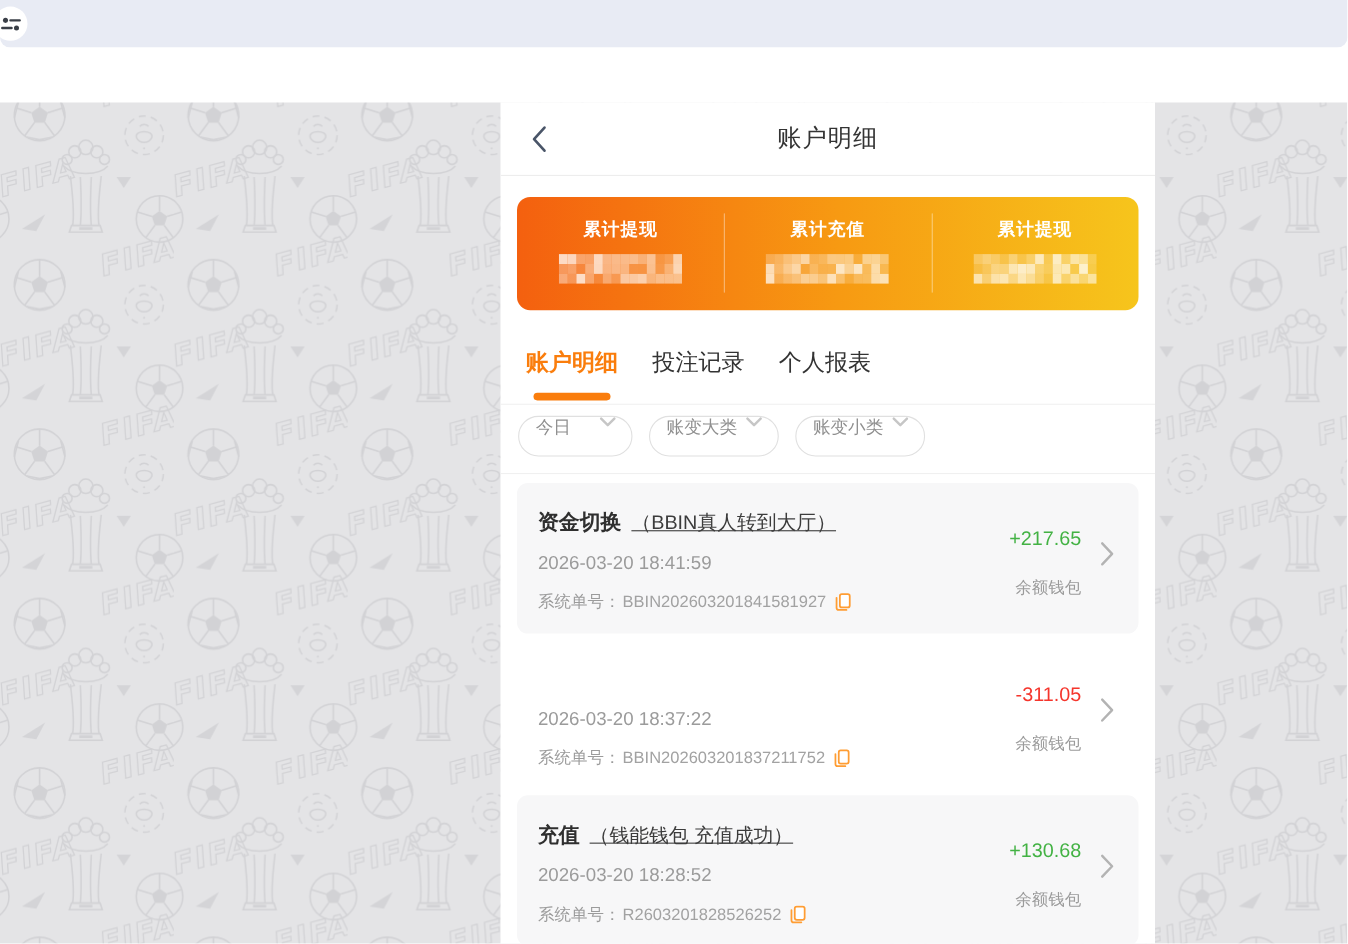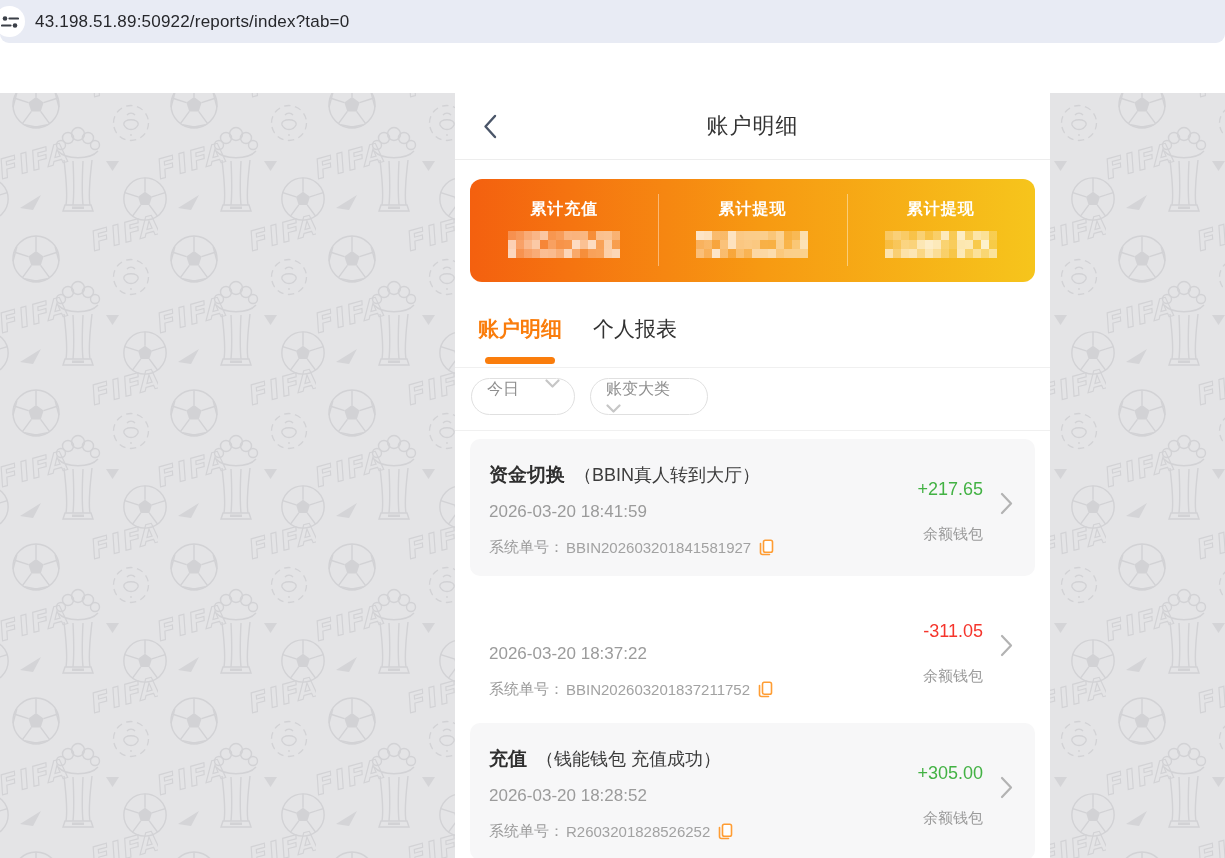--- a/index.html
+++ b/index.html
@@ -73,28 +73,28 @@
   .filters {
     display:flex; gap:15px; padding:10px 16px 15px 16px;
     border-bottom:1px solid #f0f0f0;
   }
   .pill {
     height:37px; border:1px solid #e0e0e0; border-radius:19px;
     display:flex; align-items:flex-start; justify-content:space-between;
     padding:0 14px 0 15px; color:#8f8f8f; font-size:16px; cursor:pointer;
     background:#fff;
   }
-  .pill.w1 { width:104px; } .pill.w2 { width:118px;flex-direction:column; } .pill.w3 { width:118px; }
+  .pill.w1 { width:104px; } .pill.w2 { width:118px; } .pill.w3 { width:118px; }
   
   .tx-list { padding:8px 15px 0 15px; }
   .tx-row { position:relative; height:137px; margin-bottom:5px; border-radius:10px; cursor:pointer; }
   .tx-row.shaded { background:#f7f7f8; }
   .tx-main { position:absolute; left:19px; top:23px; white-space:nowrap; }
   .tx-type { font-size:19px; font-weight:bold; color:#2f2f2f; }
-  .tx-detail { font-size:18px; color:#3c3c3c; margin-left:9px; }
+  .tx-detail { font-size:18px; color:#3c3c3c; margin-left:9px;text-decoration:underline; }
   .tx-date { position:absolute; left:19px; top:63px; font-size:17px; color:#9b9b9b; }
   .tx-order { position:absolute; left:19px; top:99px; font-size:15px; color:#9b9b9b; display:flex; align-items:center; }
   .tx-order-no { margin-left:2px; color:#a2a2a2; }
   .copy-btn { margin-left:8px; display:flex; align-items:center; cursor:pointer; }
   .tx-amount { position:absolute; right:52px; top:40px; font-size:18px; text-align:right; }
   .tx-wallet { position:absolute; right:52px; top:86px; font-size:15px; color:#9b9b9b; }
   .tx-chevron { position:absolute; right:22px; top:53px; }
 </style>
 </head>
 <body>
@@ -165,35 +165,81 @@
 
 <div class="url-bar">
   <div class="tune-badge">
     <svg width="18" height="14" viewBox="0 0 18 14">
       <circle cx="4" cy="3.5" r="2.3" fill="#3a3f47"></circle>
       <line x1="8.5" y1="3.5" x2="17" y2="3.5" stroke="#3a3f47" stroke-width="2.2" stroke-linecap="round"></line>
       <line x1="1" y1="10.5" x2="9.5" y2="10.5" stroke="#3a3f47" stroke-width="2.2" stroke-linecap="round"></line>
       <circle cx="14" cy="10.5" r="2.3" fill="#3a3f47"></circle>
     </svg>
   </div>
-  <div class="url-text">43.198.51.89:50922/reports/index?tab=0</div>
 </div>
 
 <div class="app">
 
   <div class="app-header">
     <div class="back-btn">
       <svg width="15" height="25" viewBox="0 0 15 25">
         <path d="M13,2 L3.5,12.5 L13,23" stroke="#4a5568" stroke-width="2.4" fill="none" stroke-linecap="round" stroke-linejoin="round"></path>
       </svg>
     </div>
     <div class="app-title">账户明细</div>
   </div>
 
   <div class="summary-card">
+    <div class="summary-col">
+      <div class="summary-label">累计提现</div>
+      <div class="mosaic">
+          <div style="opacity: 0.76;"></div>
+          <div style="opacity: 0.73;"></div>
+          <div style="opacity: 0.39;"></div>
+          <div style="opacity: 0.37;"></div>
+          <div style="opacity: 0.74;"></div>
+          <div style="opacity: 0.49;"></div>
+          <div style="opacity: 0.51;"></div>
+          <div style="opacity: 0.51;"></div>
+          <div style="opacity: 0.52;"></div>
+          <div style="opacity: 0.43;"></div>
+          <div style="opacity: 0.55;"></div>
+          <div style="opacity: 0.21;"></div>
+          <div style="opacity: 0.28;"></div>
+          <div style="opacity: 0.66;"></div>
+          <div style="opacity: 0.32;"></div>
+          <div style="opacity: 0.37;"></div>
+          <div style="opacity: 0.19;"></div>
+          <div style="opacity: 0.44;"></div>
+          <div style="opacity: 0.73;"></div>
+          <div style="opacity: 0.47;"></div>
+          <div style="opacity: 0.49;"></div>
+          <div style="opacity: 0.47;"></div>
+          <div style="opacity: 0.22;"></div>
+          <div style="opacity: 0.21;"></div>
+          <div style="opacity: 0.53;"></div>
+          <div style="opacity: 0.24;"></div>
+          <div style="opacity: 0.42;"></div>
+          <div style="opacity: 0.69;"></div>
+          <div style="opacity: 0.44;"></div>
+          <div style="opacity: 0.3;"></div>
+          <div style="opacity: 0.77;"></div>
+          <div style="opacity: 0.39;"></div>
+          <div style="opacity: 0.18;"></div>
+          <div style="opacity: 0.4;"></div>
+          <div style="opacity: 0.28;"></div>
+          <div style="opacity: 0.61;"></div>
+          <div style="opacity: 0.61;"></div>
+          <div style="opacity: 0.66;"></div>
+          <div style="opacity: 0.45;"></div>
+          <div style="opacity: 0.51;"></div>
+          <div style="opacity: 0.51;"></div>
+          <div style="opacity: 0.52;"></div>
+        </div>
+    </div>
     <div class="summary-col">
       <div class="summary-label">累计充值</div>
       <div class="mosaic">
           <div style="opacity: 0.27;"></div>
           <div style="opacity: 0.32;"></div>
           <div style="opacity: 0.43;"></div>
           <div style="opacity: 0.5;"></div>
           <div style="opacity: 0.61;"></div>
           <div style="opacity: 0.27;"></div>
           <div style="opacity: 0.31;"></div>
@@ -230,67 +276,20 @@
           <div style="opacity: 0.18;"></div>
           <div style="opacity: 0.31;"></div>
           <div style="opacity: 0.32;"></div>
           <div style="opacity: 0.64;"></div>
           <div style="opacity: 0.69;"></div>
         </div>
     </div>
     <div class="summary-col">
       <div class="summary-label">累计提现</div>
       <div class="mosaic">
-          <div style="opacity: 0.76;"></div>
-          <div style="opacity: 0.73;"></div>
-          <div style="opacity: 0.39;"></div>
-          <div style="opacity: 0.37;"></div>
-          <div style="opacity: 0.74;"></div>
-          <div style="opacity: 0.49;"></div>
-          <div style="opacity: 0.51;"></div>
-          <div style="opacity: 0.51;"></div>
-          <div style="opacity: 0.52;"></div>
-          <div style="opacity: 0.43;"></div>
-          <div style="opacity: 0.55;"></div>
-          <div style="opacity: 0.21;"></div>
-          <div style="opacity: 0.28;"></div>
-          <div style="opacity: 0.66;"></div>
-          <div style="opacity: 0.32;"></div>
-          <div style="opacity: 0.37;"></div>
-          <div style="opacity: 0.19;"></div>
-          <div style="opacity: 0.44;"></div>
-          <div style="opacity: 0.73;"></div>
-          <div style="opacity: 0.47;"></div>
-          <div style="opacity: 0.49;"></div>
-          <div style="opacity: 0.47;"></div>
-          <div style="opacity: 0.22;"></div>
-          <div style="opacity: 0.21;"></div>
-          <div style="opacity: 0.53;"></div>
-          <div style="opacity: 0.24;"></div>
-          <div style="opacity: 0.42;"></div>
-          <div style="opacity: 0.69;"></div>
-          <div style="opacity: 0.44;"></div>
-          <div style="opacity: 0.3;"></div>
-          <div style="opacity: 0.77;"></div>
-          <div style="opacity: 0.39;"></div>
-          <div style="opacity: 0.18;"></div>
-          <div style="opacity: 0.4;"></div>
-          <div style="opacity: 0.28;"></div>
-          <div style="opacity: 0.61;"></div>
-          <div style="opacity: 0.61;"></div>
-          <div style="opacity: 0.66;"></div>
-          <div style="opacity: 0.45;"></div>
-          <div style="opacity: 0.51;"></div>
-          <div style="opacity: 0.51;"></div>
-          <div style="opacity: 0.52;"></div>
-        </div>
-    </div>
-    <div class="summary-col">
-      <div class="summary-label">累计提现</div>
-      <div class="mosaic">
           <div style="opacity: 0.33;"></div>
           <div style="opacity: 0.42;"></div>
           <div style="opacity: 0.34;"></div>
           <div style="opacity: 0.22;"></div>
           <div style="opacity: 0.4;"></div>
           <div style="opacity: 0.22;"></div>
           <div style="opacity: 0.35;"></div>
           <div style="opacity: 0.71;"></div>
           <div style="opacity: 0.26;"></div>
           <div style="opacity: 0.74;"></div>
@@ -331,33 +330,42 @@
     <div class="summary-divider d1"></div>
     <div class="summary-divider d2"></div>
   </div>
 
   <div class="tabs">
     <div class="tab active">
       <span>账户明细</span>
       <div class="tab-underline"></div>
     </div>
     <div class="tab">
+      <span>投注记录</span>
+    </div>
+    <div class="tab">
       <span>个人报表</span>
     </div>
   </div>
 
   <div class="filters">
     <div class="pill w1">
       <span>今日</span>
       <svg width="15" height="10" viewBox="0 0 15 10">
         <path d="M1.5,1.5 L7.5,7.5 L13.5,1.5" stroke="#c6c6c6" stroke-width="2.2" fill="none" stroke-linecap="round" stroke-linejoin="round"></path>
       </svg>
     </div>
     <div class="pill w2">
       <span>账变大类</span>
+      <svg width="15" height="10" viewBox="0 0 15 10">
+        <path d="M1.5,1.5 L7.5,7.5 L13.5,1.5" stroke="#c6c6c6" stroke-width="2.2" fill="none" stroke-linecap="round" stroke-linejoin="round"></path>
+      </svg>
+    </div>
+    <div class="pill w3">
+      <span>账变小类</span>
       <svg width="15" height="10" viewBox="0 0 15 10">
         <path d="M1.5,1.5 L7.5,7.5 L13.5,1.5" stroke="#c6c6c6" stroke-width="2.2" fill="none" stroke-linecap="round" stroke-linejoin="round"></path>
       </svg>
     </div>
   </div>
 
   <div class="tx-list">
 
     <div class="tx-row shaded">
       <div class="tx-main">
@@ -408,21 +416,21 @@
       <div class="tx-order">
         <span>系统单号：</span>
         <span class="tx-order-no">R2603201828526252</span>
         <span class="copy-btn">
           <svg width="15" height="17" viewBox="0 0 15 17">
             <path d="M10.5,15.5 H3.5 a2,2 0 0 1 -2,-2 V4.5" stroke="#ff9d33" stroke-width="1.6" fill="none" stroke-linecap="round"></path>
             <rect x="4.5" y="1.2" width="9" height="12" rx="1.8" stroke="#ff9d33" stroke-width="1.6" fill="#ffffff"></rect>
           </svg>
         </span>
       </div>
-      <div class="tx-amount" style="color: rgb(67, 178, 68);">+305.00</div>
+      <div class="tx-amount" style="color: rgb(67, 178, 68);">+130.68</div>
       <div class="tx-wallet">余额钱包</div>
       <svg class="tx-chevron" width="13" height="23" viewBox="0 0 13 23">
         <path d="M2,2 L11,11.5 L2,21" stroke="#b3b3b3" stroke-width="2.2" fill="none" stroke-linecap="round" stroke-linejoin="round"></path>
       </svg>
     </div>
 
   </div>
 </div>
 
 </body></html>

